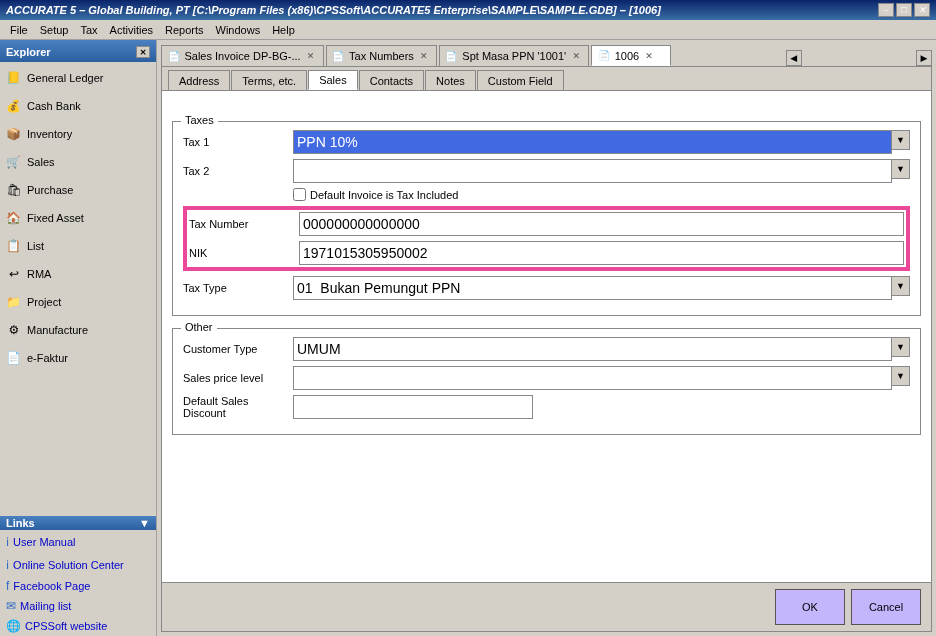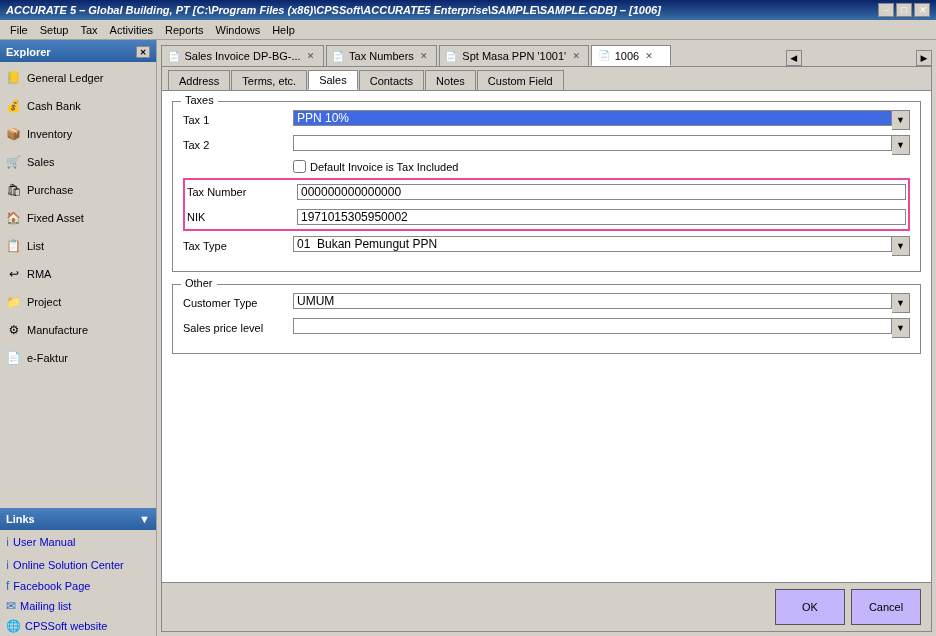--- a/index.html
+++ b/index.html
@@ -95,21 +95,21 @@
 
     .links-header {
       background: linear-gradient(to bottom, #4a7fc0, #2a5fa0);
       color: white;
       padding: 4px 6px;
       font-size: 11px;
       font-weight: bold;
       display: flex;
       justify-content: space-between;
       align-items: center;
-      height: 22px;
+      height: 14px;
       cursor: pointer;
     }
     .links-section { margin-top: auto; }
     .link-item {
       display: flex; align-items: center; gap: 4px;
       padding: 3px 6px; font-size: 11px; cursor: pointer; color: #0000cc;
     }
 
     
     .content-area {
@@ -192,20 +192,21 @@
       background: #ffffff;
       border-bottom: 1px solid white;
       margin-bottom: -1px;
     }
 
     
     .dialog-content {
       flex: 1;
       padding: 10px;
       background: #ffffff;
+      margin-top: 20px;
     }
 
     
     .group-box {
       border: 1px solid #888;
       margin-bottom: 12px;
       position: relative;
       padding: 8px 10px 10px;
     }
     .group-box-title {
@@ -226,24 +227,24 @@
       min-height: 20px;
     }
     .form-label {
       width: 110px;
       font-size: 11px;
       color: #000;
       flex-shrink: 0;
     }
     .form-control {
       flex: 1;
-      height: 16px;
+      height: 24px;
       border: 1px solid #888;
       background: white;
-      font-size: 12px;
+      font-size: 14px;
       padding: 0 3px;
     }
     .select-btn {
       width: 18px;
       height: 20px;
       background: #d4d0c8;
       border: 1px solid #888;
       border-left: none;
       display: flex; align-items: center; justify-content: center;
       cursor: pointer; font-size: 9px;
@@ -254,21 +255,21 @@
     .select-input-with-btn .form-control {
       flex: 1;
     }
     .highlighted-input {
       background: #4169e1 !important;
       color: white !important;
     }
 
     
     .red-highlight {
-      border: 2px solid #ec4899;
+      border: 4px solid #ec4899;
       padding: 2px;
       margin: 2px 0;
     }
 
     
     .checkbox-row {
       display: flex;
       align-items: center;
       margin-bottom: 5px;
       margin-left: 110px;
@@ -513,20 +514,24 @@
           </div>
 
           <div class="form-row">
             <span class="form-label">Sales price level</span>
             <div class="select-input-with-btn">
               <input type="text" class="form-control" style="flex: 1 1 0%;">
               <div class="select-btn">▼</div>
             </div>
           </div>
 
+          <div class="form-row">
+            <span class="form-label">Default Sales Discount</span>
+            <input type="text" class="form-control" style="max-width: 240px;">
+          </div>
         </div>
 
       </div>
 
       <div class="dialog-buttons">
         <button class="dialog-btn">OK</button>
         <button class="dialog-btn">Cancel</button>
       </div>
 
     </div>

